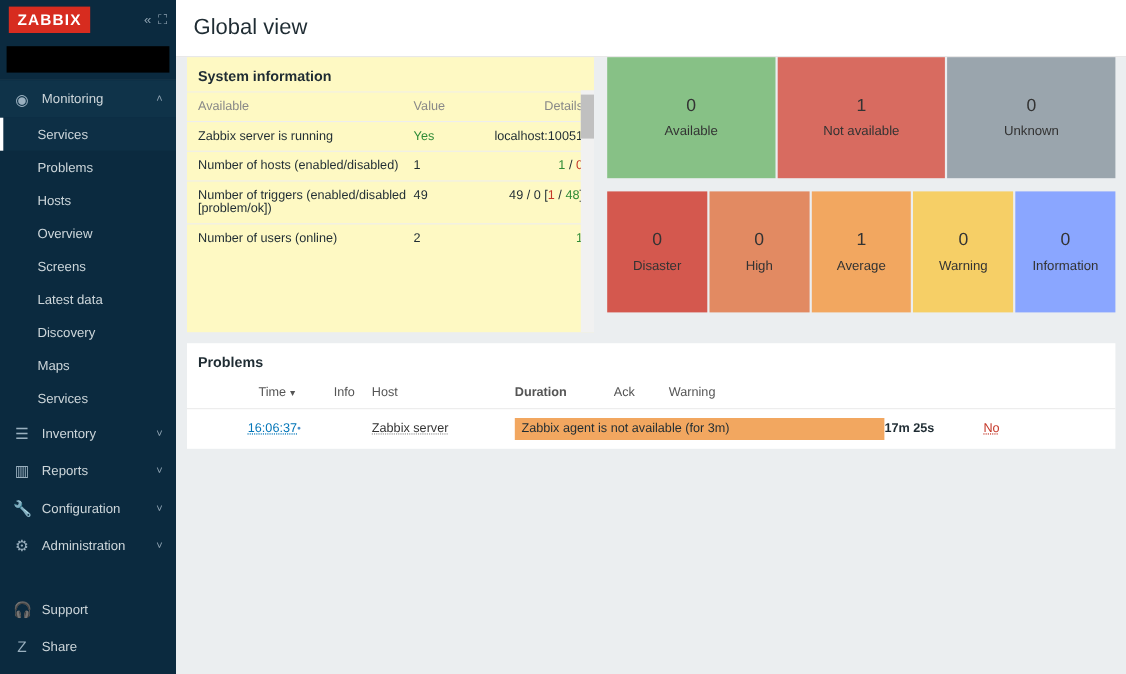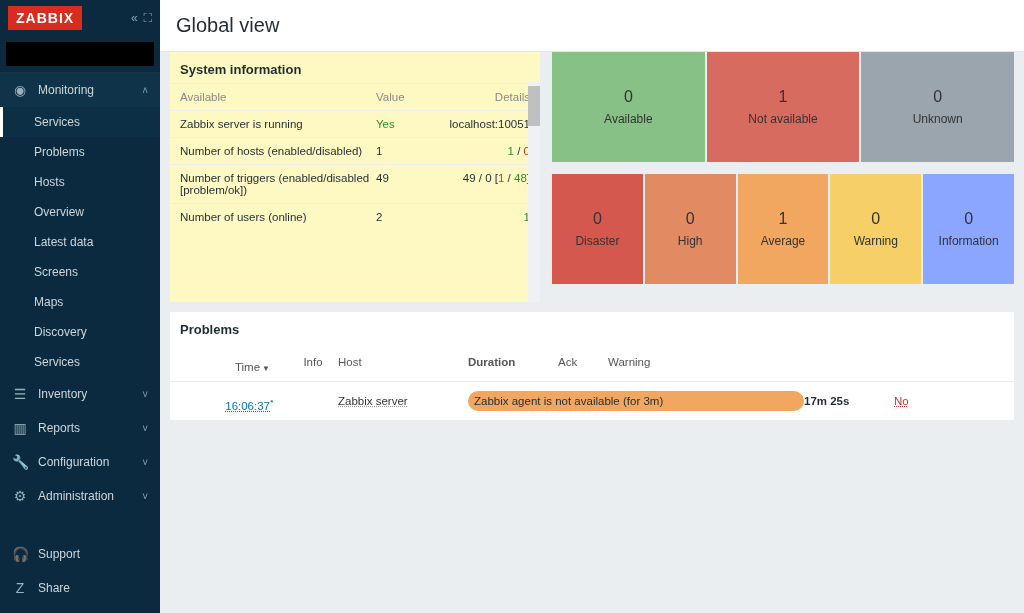--- a/index.html
+++ b/index.html
@@ -56,32 +56,32 @@
 .tile-dis { background: #d4584e; }
 .tile-high { background: #e28a62; }
 .tile-avg { background: #f2a760; }
 .tile-warn { background: #f6cf66; }
 .tile-info { background: #8aa6ff; }
 
 
 .problems { margin: 0 10px 10px 10px; background: #fff; }
 .ptable-head, .ptable-row { display: flex; align-items: center; font-size: 11.5px; padding: 8px 10px; }
 .ptable-head { color: #555; border-bottom: 1px solid #ececec; }
-.col-time { width: 90px; text-align: right; margin-top: 10px; }
+.col-time { width: 90px; text-align: right; }
 .col-info { width: 50px; text-align: center; }
 .col-dot { width: 18px; }
 .col-host { width: 130px; }
 .col-problem { flex: 1; }
 .col-duration { width: 90px; font-weight: bold; }
 .col-ack { width: 50px; }
 .col-actions { width: 60px; }
 .sort-ind { font-size: 8px; margin-left: 2px; }
 .time-link { color: #0275b8; cursor: pointer; text-decoration: underline dotted; }
 .host-link { color: #333; cursor: pointer; text-decoration: underline dotted; text-decoration-color: #999; }
-.sev-cell { background: #f2a760; padding: 4px 6px; color: #1f2c33; display: inline-block; width: 100%; border-radius: 10px; }
+.sev-cell { background: #f2a760; padding: 4px 6px; color: #1f2c33; display: inline-block; width: 100%; }
 .ack-no { color: #c53728; text-decoration: underline dotted; cursor: pointer; }
 .sb-scroll { width: 12px; background: #f1f1f1; position: absolute; right: 0; top: 30px; bottom: 0; }
 .sb-thumb { background: #c0c0c0; width: 100%; }
 </style>
 </head>
 <body>
 
 <div class="app">
   <aside class="sidebar">
     <div class="sb-header">
@@ -100,24 +100,24 @@
       <div class="menu-item active">
         <span class="menu-icon">◉</span>
         <span>Monitoring</span>
         <span class="chev">˄</span>
       </div>
       <ul class="submenu">
         <li class="selected"><span>Services</span></li>
         <li><span>Problems</span></li>
         <li><span>Hosts</span></li>
         <li><span>Overview</span></li>
+        <li><span>Screens</span></li>
         <li><span>Latest data</span></li>
-        <li><span>Screens</span></li>
+        <li><span>Discovery</span></li>
         <li><span>Maps</span></li>
-        <li><span>Discovery</span></li>
         <li><span>Services</span></li>
       </ul>
 
       <div class="menu-item">
         <span class="menu-icon">☰</span>
         <span>Inventory</span>
         <span class="chev">˅</span>
       </div>
       <div class="menu-item">
         <span class="menu-icon">▥</span>

